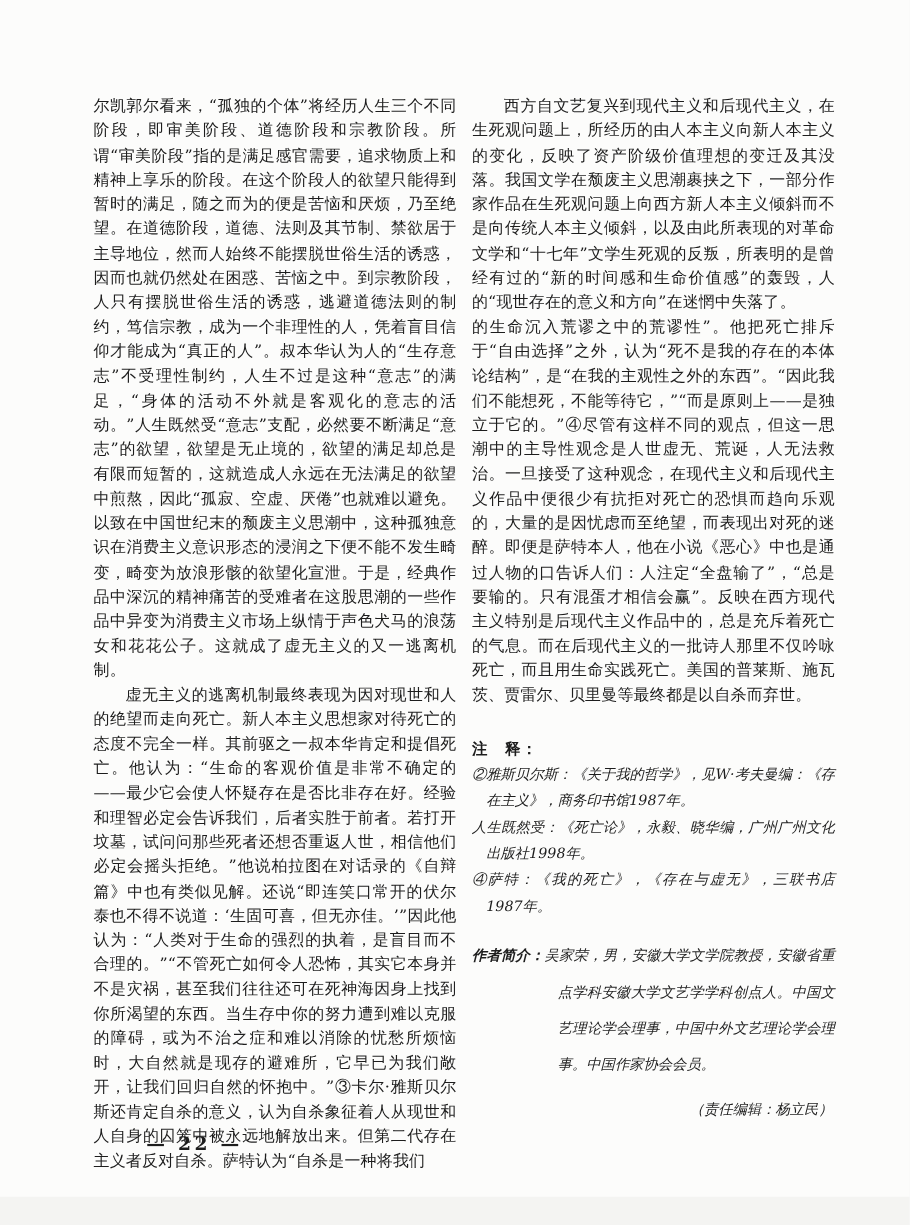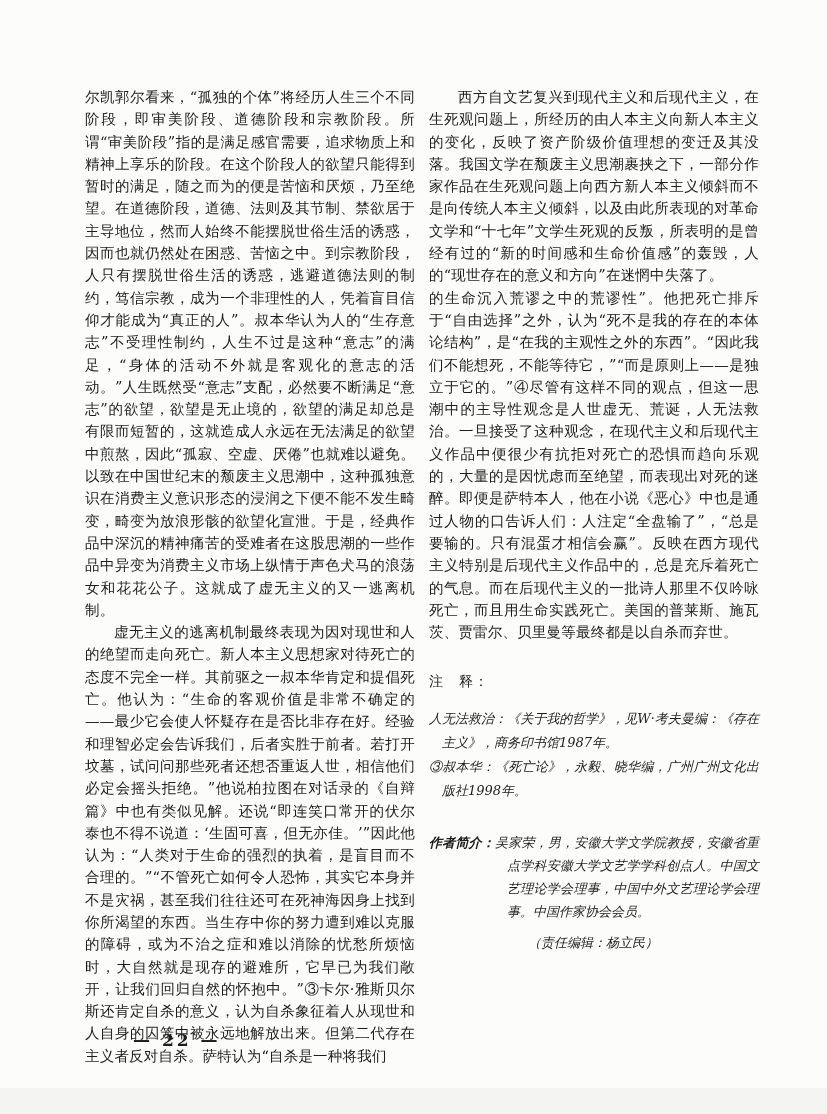--- a/index.html
+++ b/index.html
@@ -31,48 +31,48 @@
     text-justify: inter-ideograph;
     letter-spacing: 0.2px;
   }
   .body-para.indent { text-indent: 2em; }
   .notes {
     margin-top: 26px;
     font-size: 13px;
     line-height: 24px;
   }
   .notes-header {
-    font-weight: normal;
+    font-weight: bold;
     font-size: 14px;
     letter-spacing: 1px;
-    margin-bottom: 14px;
+    margin-bottom: 0;
   }
   .note-item {
     font-style: italic;
     padding-left: 1em;
     text-indent: -1em;
     text-align: justify;
     text-justify: inter-ideograph;
   }
   .author {
-    margin-top: 28px;
+    margin-top: 16px;
     font-size: 13px;
-    line-height: 23px;
+    line-height: 33px;
   }
   .author-text {
     font-style: italic;
     padding-left: 6em;
     text-indent: -6em;
     text-align: justify;
     text-justify: inter-ideograph;
   }
   .author-label { font-weight: bold; }
   .editor-note {
     font-style: italic;
-    text-align: center;
+    text-align: right;
     padding-right: 2px;
     margin-top: 8px;
   }
   .folio {
     position: absolute;
     left: 92px; top: 1030px;
     font-size: 17px;
     font-weight: bold;
     letter-spacing: 3px;
     margin-left: 41px;
@@ -88,22 +88,23 @@
       <p class="body-para">尔凯郭尔看来，“孤独的个体”将经历人生三个不同阶段，即审美阶段、道德阶段和宗教阶段。所谓“审美阶段”指的是满足感官需要，追求物质上和精神上享乐的阶段。在这个阶段人的欲望只能得到暂时的满足，随之而为的便是苦恼和厌烦，乃至绝望。在道德阶段，道德、法则及其节制、禁欲居于主导地位，然而人始终不能摆脱世俗生活的诱惑，因而也就仍然处在困惑、苦恼之中。到宗教阶段，人只有摆脱世俗生活的诱惑，逃避道德法则的制约，笃信宗教，成为一个非理性的人，凭着盲目信仰才能成为“真正的人”。叔本华认为人的“生存意志”不受理性制约，人生不过是这种“意志”的满足，“身体的活动不外就是客观化的意志的活动。”人生既然受“意志”支配，必然要不断满足“意志”的欲望，欲望是无止境的，欲望的满足却总是有限而短暂的，这就造成人永远在无法满足的欲望中煎熬，因此“孤寂、空虚、厌倦”也就难以避免。以致在中国世纪末的颓废主义思潮中，这种孤独意识在消费主义意识形态的浸润之下便不能不发生畸变，畸变为放浪形骸的欲望化宣泄。于是，经典作品中深沉的精神痛苦的受难者在这股思潮的一些作品中异变为消费主义市场上纵情于声色犬马的浪荡女和花花公子。这就成了虚无主义的又一逃离机制。</p>
       <p class="body-para indent">虚无主义的逃离机制最终表现为因对现世和人的绝望而走向死亡。新人本主义思想家对待死亡的态度不完全一样。其前驱之一叔本华肯定和提倡死亡。他认为：“生命的客观价值是非常不确定的——最少它会使人怀疑存在是否比非存在好。经验和理智必定会告诉我们，后者实胜于前者。若打开坟墓，试问问那些死者还想否重返人世，相信他们必定会摇头拒绝。”他说柏拉图在对话录的《自辩篇》中也有类似见解。还说“即连笑口常开的伏尔泰也不得不说道：‘生固可喜，但无亦佳。’”因此他认为：“人类对于生命的强烈的执着，是盲目而不合理的。”“不管死亡如何令人恐怖，其实它本身并不是灾祸，甚至我们往往还可在死神海因身上找到你所渴望的东西。当生存中你的努力遭到难以克服的障碍，或为不治之症和难以消除的忧愁所烦恼时，大自然就是现存的避难所，它早已为我们敞开，让我们回归自然的怀抱中。”③卡尔·雅斯贝尔斯还肯定自杀的意义，认为自杀象征着人从现世和人自身的囚笼中被永远地解放出来。但第二代存在主义者反对自杀。萨特认为“自杀是一种将我们</p>
     </div>
 
     <div class="column">
       <p class="body-para indent">西方自文艺复兴到现代主义和后现代主义，在生死观问题上，所经历的由人本主义向新人本主义的变化，反映了资产阶级价值理想的变迁及其没落。我国文学在颓废主义思潮裹挟之下，一部分作家作品在生死观问题上向西方新人本主义倾斜而不是向传统人本主义倾斜，以及由此所表现的对革命文学和“十七年”文学生死观的反叛，所表明的是曾经有过的“新的时间感和生命价值感”的轰毁，人的“现世存在的意义和方向”在迷惘中失落了。</p>
       <p class="body-para">的生命沉入荒谬之中的荒谬性”。他把死亡排斥于“自由选择”之外，认为“死不是我的存在的本体论结构”，是“在我的主观性之外的东西”。“因此我们不能想死，不能等待它，”“而是原则上——是独立于它的。”④尽管有这样不同的观点，但这一思潮中的主导性观念是人世虚无、荒诞，人无法救治。一旦接受了这种观念，在现代主义和后现代主义作品中便很少有抗拒对死亡的恐惧而趋向乐观的，大量的是因忧虑而至绝望，而表现出对死的迷醉。即便是萨特本人，他在小说《恶心》中也是通过人物的口告诉人们：人注定“全盘输了”，“总是要输的。只有混蛋才相信会赢”。反映在西方现代主义特别是后现代主义作品中的，总是充斥着死亡的气息。而在后现代主义的一批诗人那里不仅吟咏死亡，而且用生命实践死亡。美国的普莱斯、施瓦茨、贾雷尔、贝里曼等最终都是以自杀而弃世。</p>
 
       <div class="notes">
         <div class="notes-header">注　释：</div>
-        <div class="note-item">人无法救治：《关于我的哲学》，见W·考夫曼编：《存在主义》，商务印书馆1987年。</div>
-        <div class="note-item">③叔本华：《死亡论》，永毅、晓华编，广州广州文化出版社1998年。</div>
+        <div class="note-item">②雅斯贝尔斯：《关于我的哲学》，见W·考夫曼编：《存在主义》，商务印书馆1987年。</div>
+        <div class="note-item">人生既然受：《死亡论》，永毅、晓华编，广州广州文化出版社1998年。</div>
+        <div class="note-item">④萨特：《我的死亡》，《存在与虚无》，三联书店1987年。</div>
       </div>
 
       <div class="author">
         <div class="author-text">
           <span class="author-label">作者简介：</span><span>吴家荣，男，安徽大学文学院教授，安徽省重点学科安徽大学文艺学学科创点人。中国文艺理论学会理事，中国中外文艺理论学会理事。中国作家协会会员。</span>
         </div>
         <div class="editor-note">（责任编辑：杨立民）</div>
       </div>
     </div>
 

